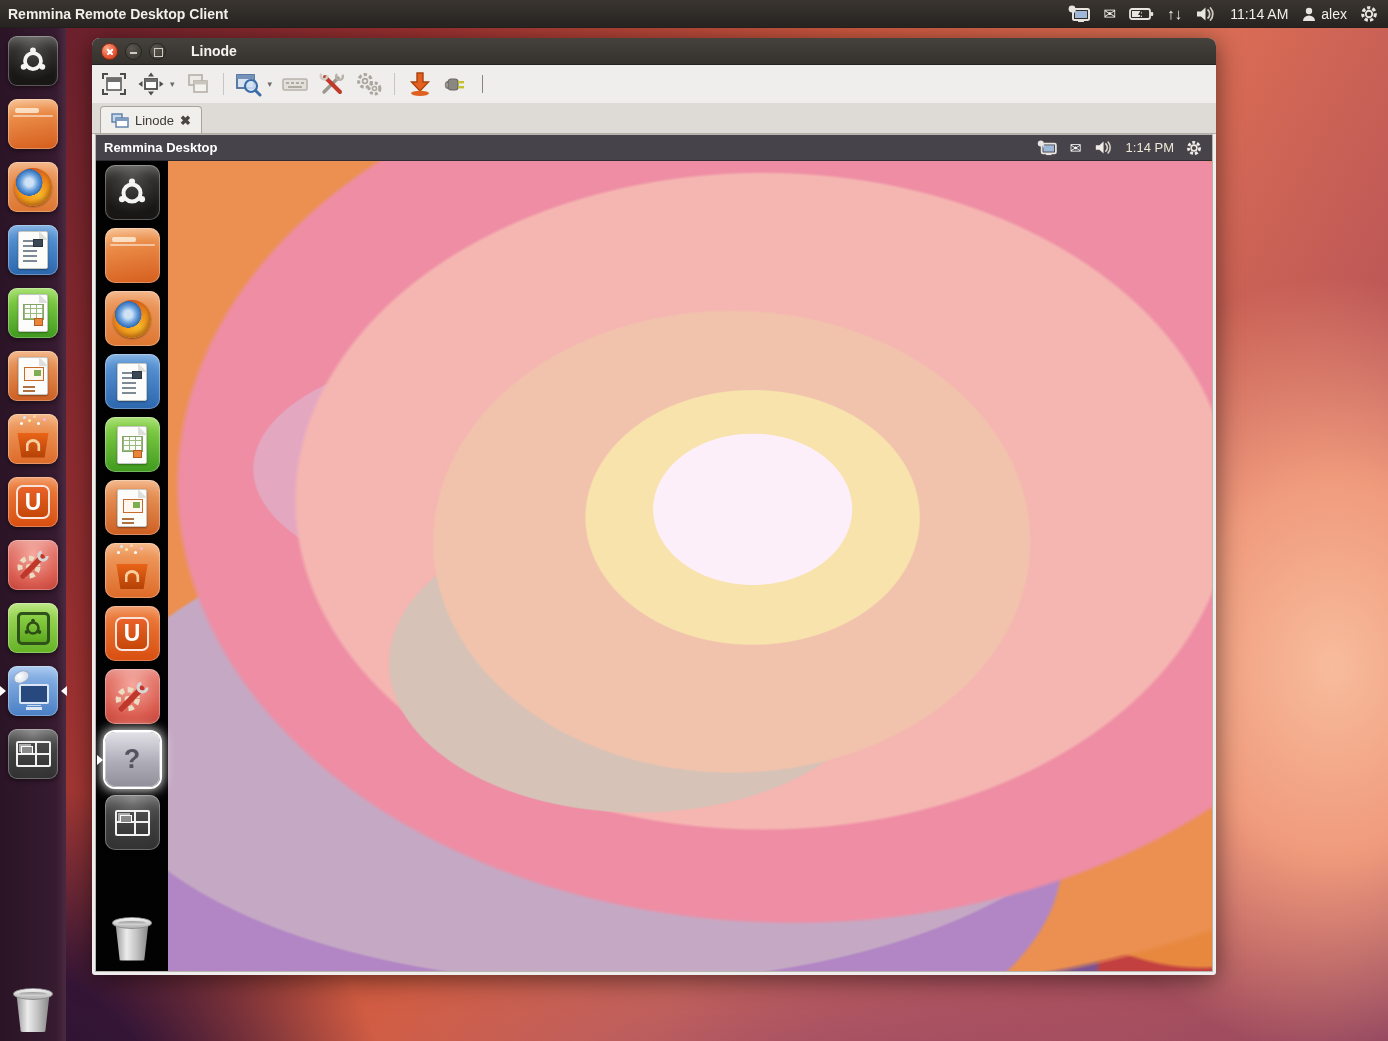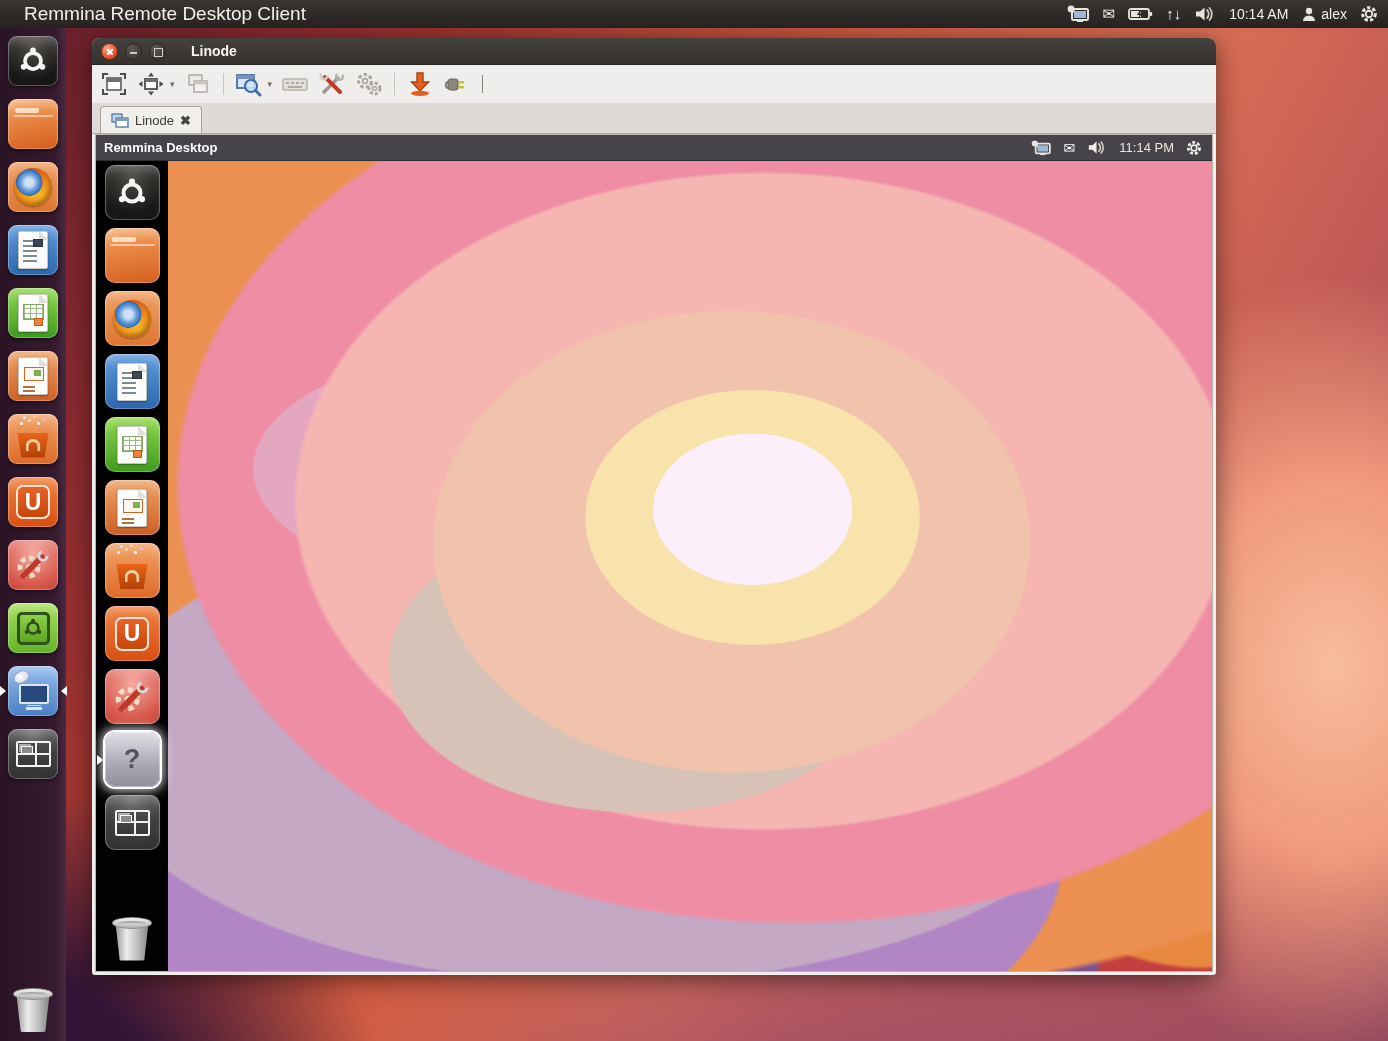--- a/index.html
+++ b/index.html
@@ -16,21 +16,21 @@
       linear-gradient(118deg, #611d2b 0%, #9c3131 22%, #cf5a41 45%, #dd6f54 62%, #bc5757 80%, #924760 100%);
   }
 
   
   .panel {
     position:absolute; left:0; top:0; right:0; height:28px;
     background:linear-gradient(#3a3531,#272320);
     display:flex; align-items:center; color:#f2efe9; z-index:40;
     border-bottom:1px solid rgba(0,0,0,.4);
   }
-  .panel .ptitle { font-size:19px; font-weight:normal; padding-left:24px; }
+  .panel .ptitle { font-size:14px; font-weight:bold; padding-left:8px; }
   .tray { margin-left:auto; display:flex; align-items:center; gap:13px; padding-right:10px; font-size:14px; }
   .tray .glyph { font-size:15px; line-height:1; }
   .tray .time, .tray .user { font-size:14px; color:#f2efe9; }
   .tray-item { display:flex; align-items:center; gap:4px; }
 
   
   .launcher {
     position:absolute; left:0; top:28px; bottom:0; width:66px; z-index:30;
     background:linear-gradient(90deg,#2a1426 0%, #371b30 85%, #4a2a40 100%);
     display:flex; flex-direction:column; align-items:center; padding-top:8px;
@@ -215,21 +215,21 @@
     <span class="tray-item">
       <span class="glyph" style="font-weight:bold;">↑↓</span>
     </span>
     <span class="tray-item">
       <svg width="22" height="16" viewBox="0 0 22 16">
         <polygon points="2,5.5 6,5.5 10.5,1.5 10.5,14.5 6,10.5 2,10.5" fill="#e8e5e0"></polygon>
         <path d="M13,4 a5.5,5.5 0 0 1 0,8 M15.5,2 a9,9 0 0 1 0,12" fill="none" stroke="#cfc9c0" stroke-width="1.8" stroke-linecap="round"></path>
       </svg>
     </span>
     <span class="tray-item">
-      <span class="time">10:14 AM</span>
+      <span class="time">11:14 AM</span>
     </span>
     <span class="tray-item">
       <svg width="16" height="16" viewBox="0 0 16 16">
         <circle cx="8" cy="5" r="3.2" fill="#e8e5e0"></circle>
         <path d="M2,15 a6,5.5 0 0 1 12,0 z" fill="#e8e5e0"></path>
       </svg>
       <span class="user">alex</span>
     </span>
     <span class="tray-item">
       <svg width="18" height="18" viewBox="0 0 20 20">
@@ -468,21 +468,21 @@
         <span class="tray-item">
           <span class="glyph" style="color:#fff;font-size:14px;">✉</span>
         </span>
         <span class="tray-item">
           <svg width="20" height="15" viewBox="0 0 22 16">
             <polygon points="2,5.5 6,5.5 10.5,1.5 10.5,14.5 6,10.5 2,10.5" fill="#f0ede8"></polygon>
             <path d="M13,4 a5.5,5.5 0 0 1 0,8 M15.5,2 a9,9 0 0 1 0,12" fill="none" stroke="#d8d2c8" stroke-width="1.8" stroke-linecap="round"></path>
           </svg>
         </span>
         <span class="tray-item">
-          <span class="r-time">11:14 PM</span>
+          <span class="r-time">1:14 PM</span>
         </span>
         <span class="tray-item">
           <svg width="16" height="16" viewBox="0 0 20 20">
             <circle cx="10" cy="10" r="7" fill="none" stroke="#f0ede8" stroke-width="3.4" stroke-dasharray="3.6 2.4"></circle>
             <circle cx="10" cy="10" r="3.6" fill="none" stroke="#f0ede8" stroke-width="2"></circle>
           </svg>
         </span>
       </div>
     </div>
 

